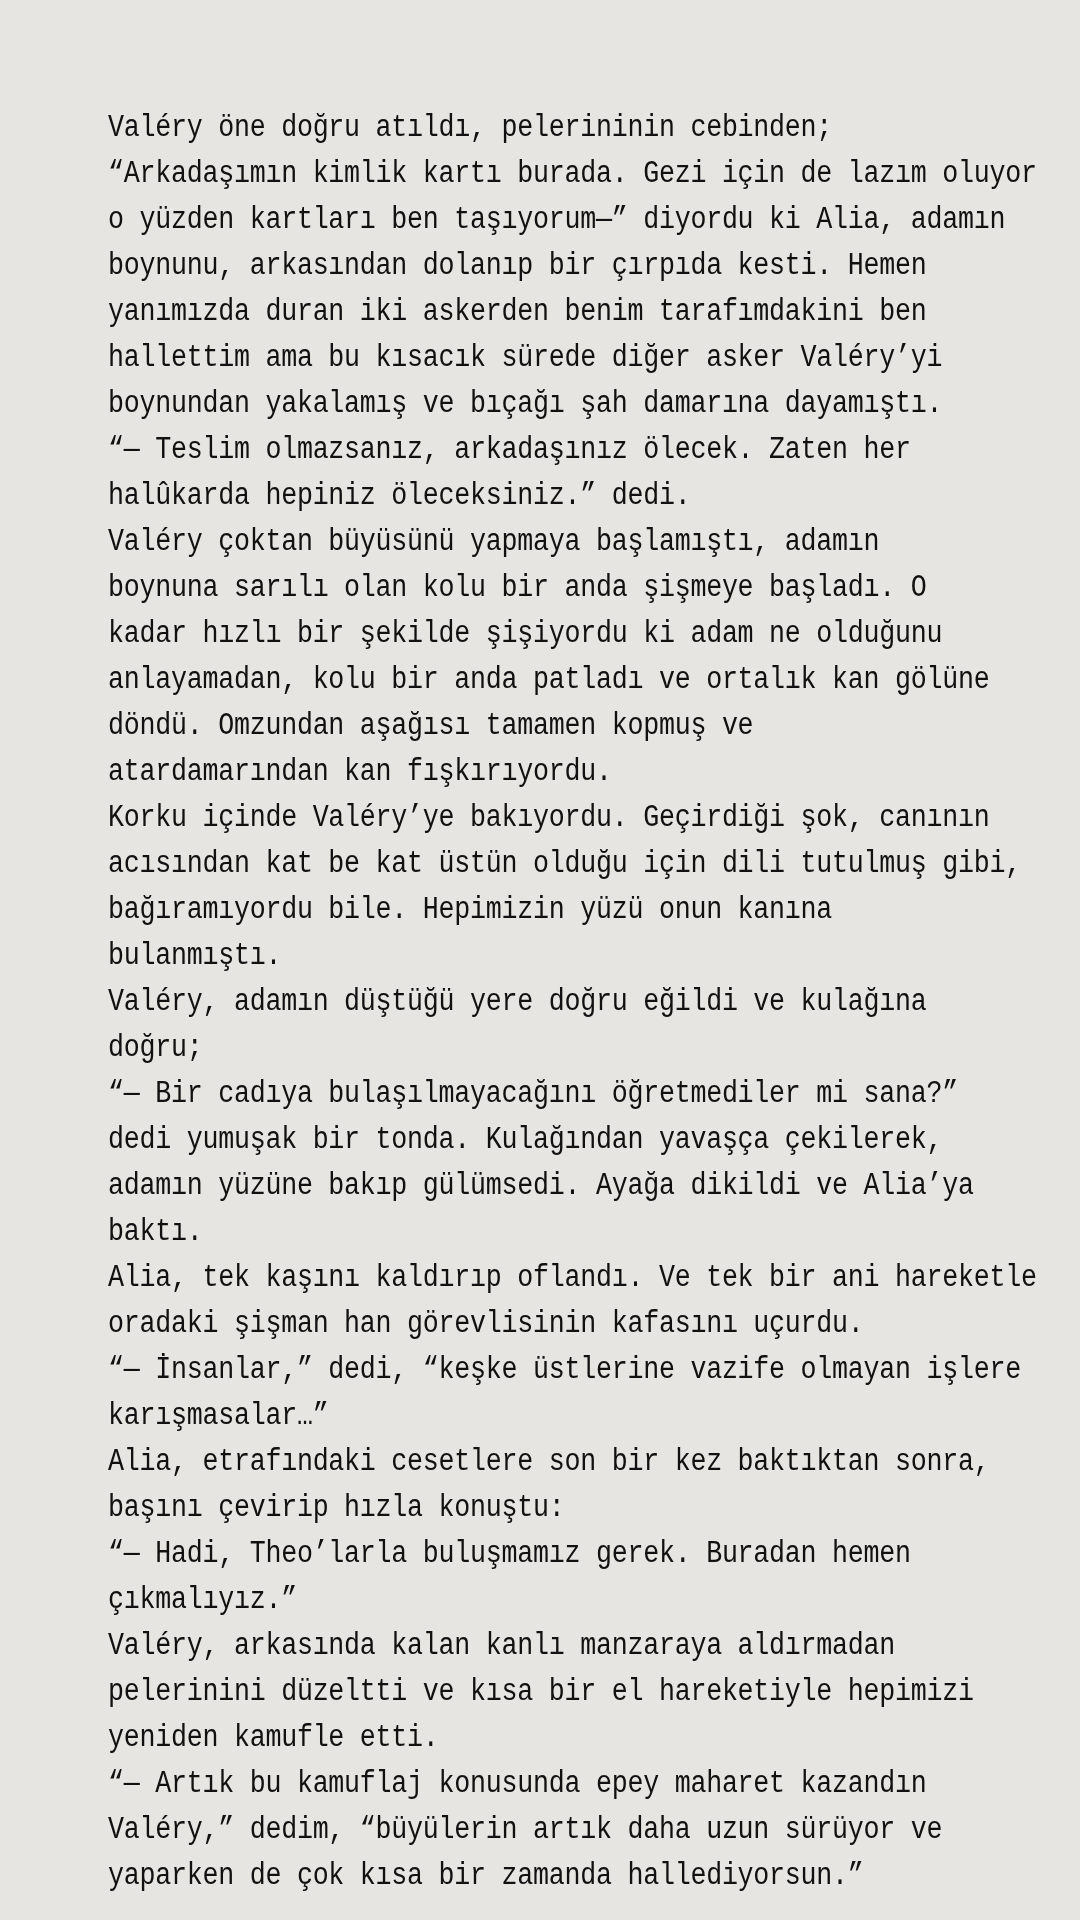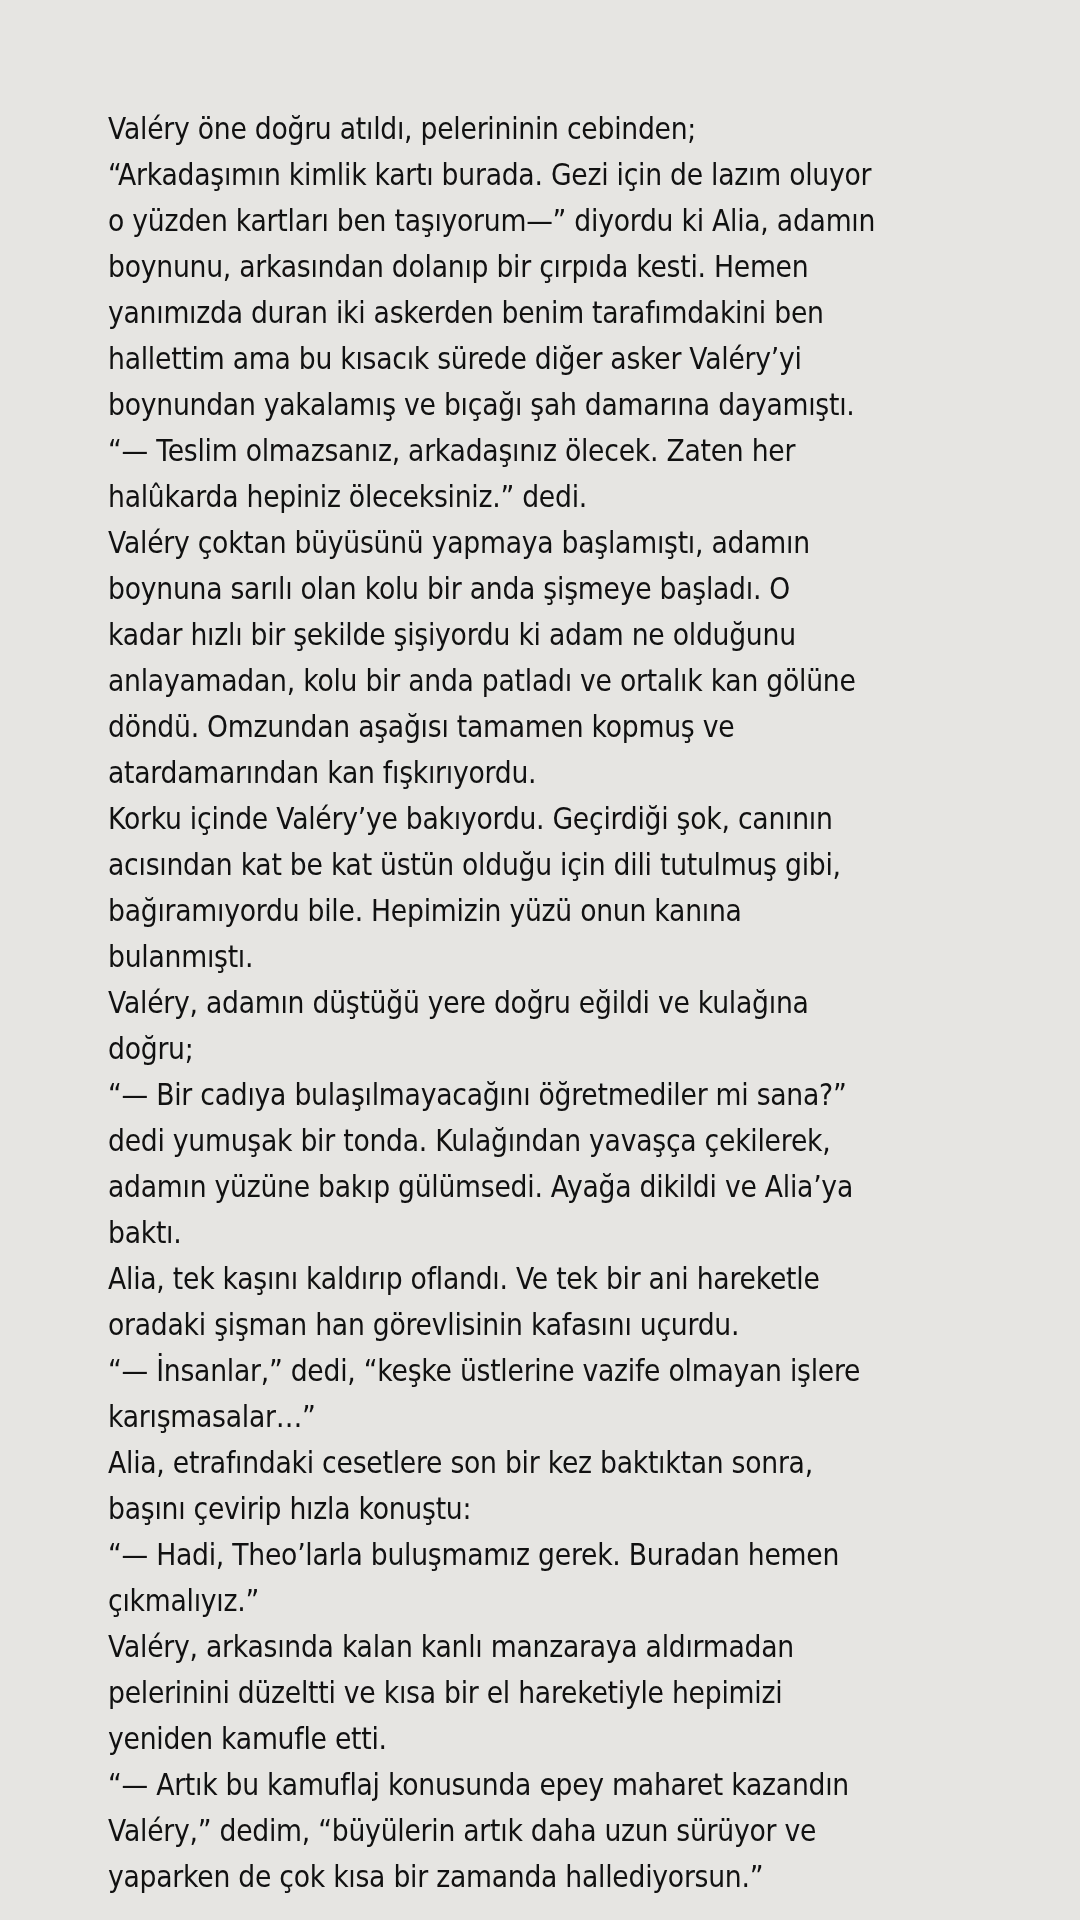--- a/index.html
+++ b/index.html
@@ -1,21 +1,21 @@
 <!DOCTYPE html>
 <html><head>
 <meta charset="utf-8">
 <style>
   html, body { margin:0; padding:0; }
   body {
     width:1080px; height:1920px; overflow:hidden;
     background:#e6e5e2;
     font-family:"DejaVu Sans", sans-serif;
   }
-  .page { position:absolute; left:108px; top:105px; width:900px; }
+  .page { position:absolute; left:108px; top:105px; width:900px;font-family:Liberation Mono, monospace; }
   .line {
     display:block; height:46px; line-height:46px;
     font-size:31px; color:#111;
     white-space:nowrap;
     transform-origin:left center;
     transform:scaleX(0.86);
     letter-spacing:-0.3px;
   }
 </style>
 </head>

